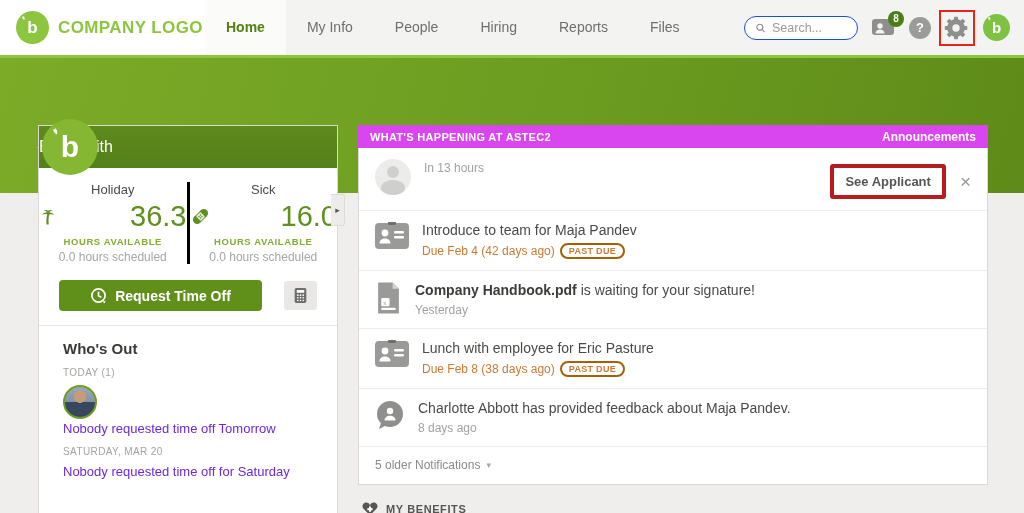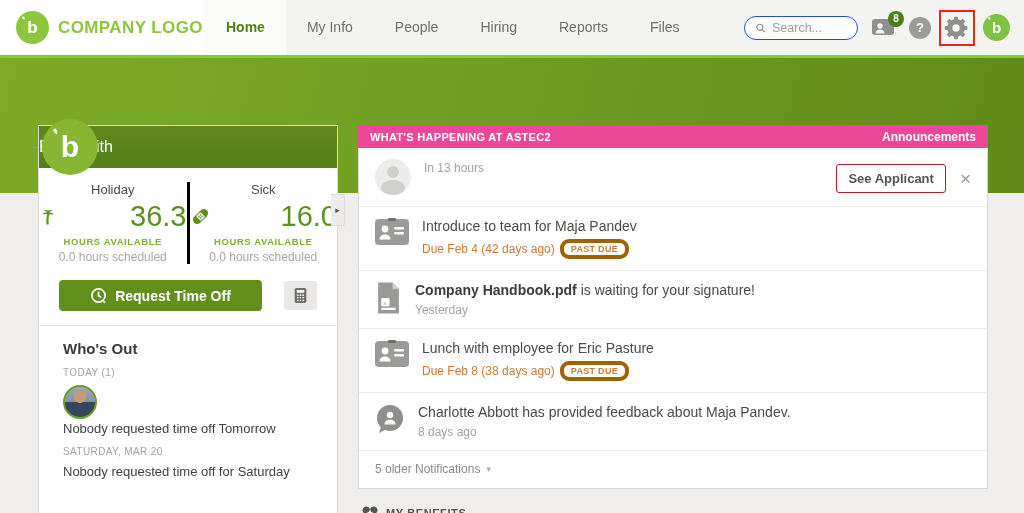--- a/index.html
+++ b/index.html
@@ -53,39 +53,39 @@
   .request-row { display:flex; align-items:center; gap:22px; padding:6px 20px 14px; }
   .request-btn { flex:1; height:31px; background:#60901a; border:none; border-radius:4px; color:#fff; font-size:14px; font-weight:bold; display:flex; align-items:center; justify-content:center; gap:8px; cursor:pointer; font-family:"Liberation Sans",sans-serif; }
   .calc-btn { width:33px; height:29px; background:#e9e8e6; border:none; border-radius:3px; display:flex; align-items:center; justify-content:center; cursor:pointer; }
   .card-divider { border-top:1px solid #e6e6e4; }
   .whos-out { padding:10px 24px 0; }
   .section-title { font-size:15px; font-weight:bold; color:#3a3a38; margin:4px 0 8px; }
   .wo-label { font-size:10px; color:#a3a3a1; letter-spacing:.4px; margin:10px 0 7px; }
   .wo-avatar { width:34px; height:34px; border-radius:50%; border:2px solid #6f9e24; background:
       radial-gradient(circle at 50% 32%, #c79b78 0 24%, rgba(0,0,0,0) 25%),
       linear-gradient(180deg,#9aa8b5 0%,#8494a6 50%,#37475f 51%); cursor:pointer; }
-  .wo-none { font-size:13px; color:#404040; margin:2px 0 6px; }
+  .wo-none { font-size:13px; color:#6d28d9; margin:2px 0 6px; }
 
   
   .ann-panel { position:absolute; left:358px; top:125px; width:630px; }
-  .ann-header { height:23px; background:#ec4899; color:#fff; display:flex; align-items:center; justify-content:space-between; padding:0 12px; }
+  .ann-header { height:23px; background:#d946ef; color:#fff; display:flex; align-items:center; justify-content:space-between; padding:0 12px; }
   .ann-header-left { font-size:11px; font-weight:bold; letter-spacing:.3px; }
   .ann-header-right { font-size:12px; font-weight:bold; cursor:pointer; }
   .ann-card { background:#fff; border:1px solid #d9d8d5; border-top:none; }
   .ann-row { display:flex; gap:13px; align-items:flex-start; padding:10px 16px 11px; border-bottom:1px solid #ececea; }
   .ann-icon { flex:none; margin-top:1px; }
   .ann-body { flex:1; min-width:0; }
   .ann-title { font-size:14px; color:#4a4a48; line-height:1.35; }
   .ann-title.link { color:#2e7cbf; cursor:pointer; }
   .ann-title b { color:#3c3c3a; }
   .ann-meta { font-size:12px; color:#a2a2a0; margin-top:3px; }
   .ann-meta.due { color:#cc7a33; display:flex; align-items:center; gap:5px; }
-  .pastdue-badge { border:4px solid #a16207; color:#cc7a33; border-radius:9px; font-size:9px; font-weight:bold; letter-spacing:.3px; padding:1px 7px; }
+  .pastdue-badge { border:2px solid #a16207; color:#cc7a33; border-radius:9px; font-size:9px; font-weight:bold; letter-spacing:.3px; padding:1px 7px; }
   .ann-actions { display:flex; align-items:center; gap:14px; flex:none; margin-top:6px; }
-  .see-btn { background:#fff; border:1px solid #b91c1c; border-radius:3px; color:#555553; font-size:13px; font-weight:bold; padding:6px 11px; cursor:pointer; font-family:"Liberation Sans",sans-serif; }
+  .see-btn { background:#fff; border:4px solid #b91c1c; border-radius:3px; color:#555553; font-size:13px; font-weight:bold; padding:6px 11px; cursor:pointer; font-family:"Liberation Sans",sans-serif; }
   .close-x { font-size:19px; color:#9a9a98; cursor:pointer; line-height:1; }
   .ann-footer { padding:11px 16px 12px; font-size:12px; color:#8a8a88; display:flex; align-items:center; gap:6px; cursor:pointer; }
   .ann-footer .caret { color:#aaa; font-size:9px; }
   .benefits-row { display:flex; align-items:center; gap:8px; margin:17px 0 0 4px; }
   .benefits-title { font-size:11px; font-weight:bold; color:#555553; letter-spacing:.6px; }
 
   .person-avatar { width:36px; height:36px; border-radius:50%; background:#ececea; position:relative; overflow:hidden; }
   .person-avatar::before { content:""; position:absolute; top:7px; left:12px; width:12px; height:12px; border-radius:50%; background:#cfcfcd; }
   .person-avatar::after { content:""; position:absolute; top:21px; left:6px; width:24px; height:16px; border-radius:50%; background:#cfcfcd; }
 </style>

